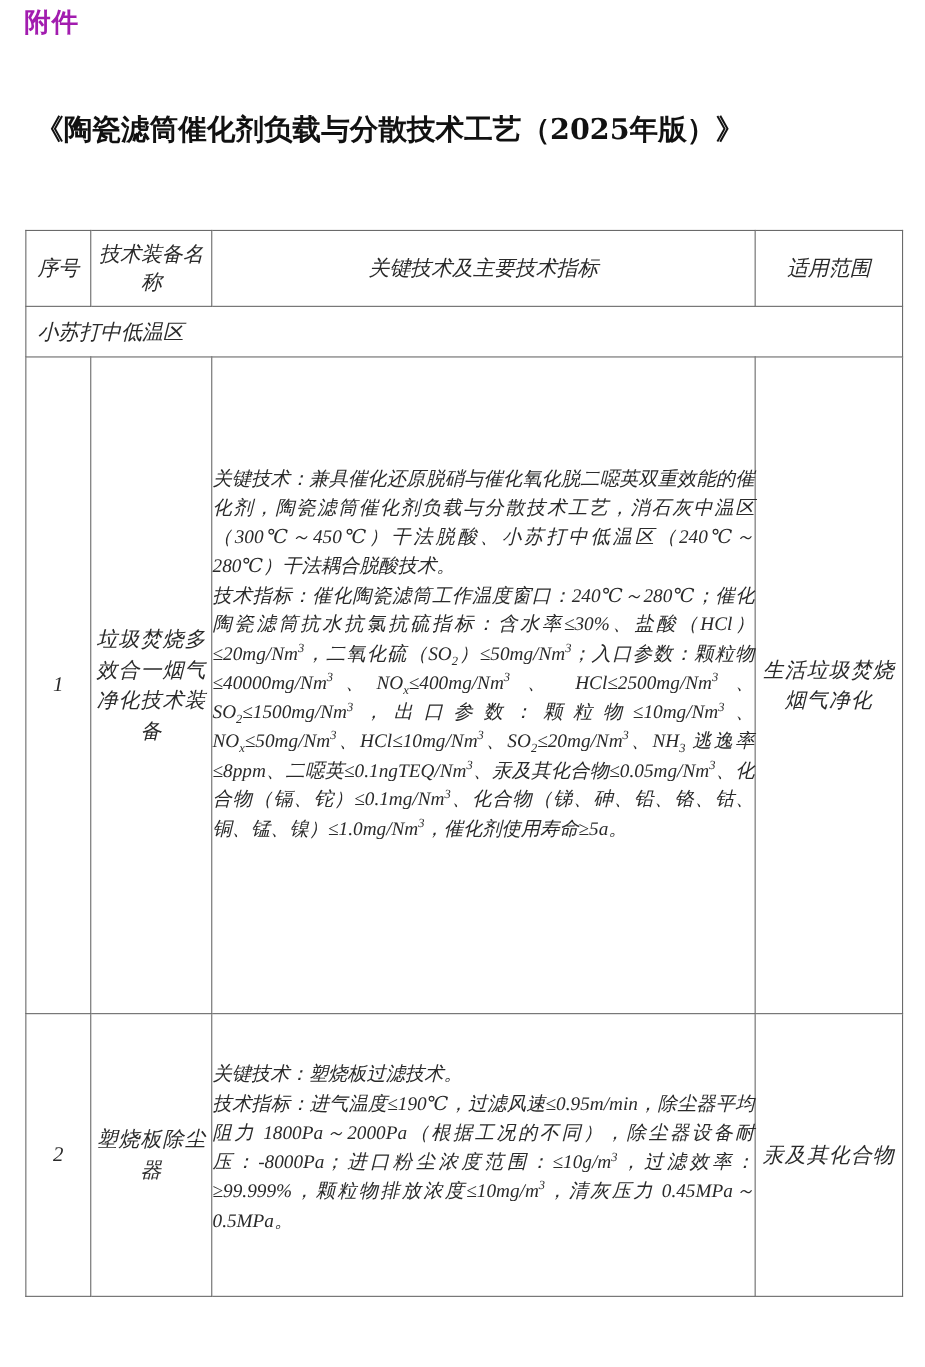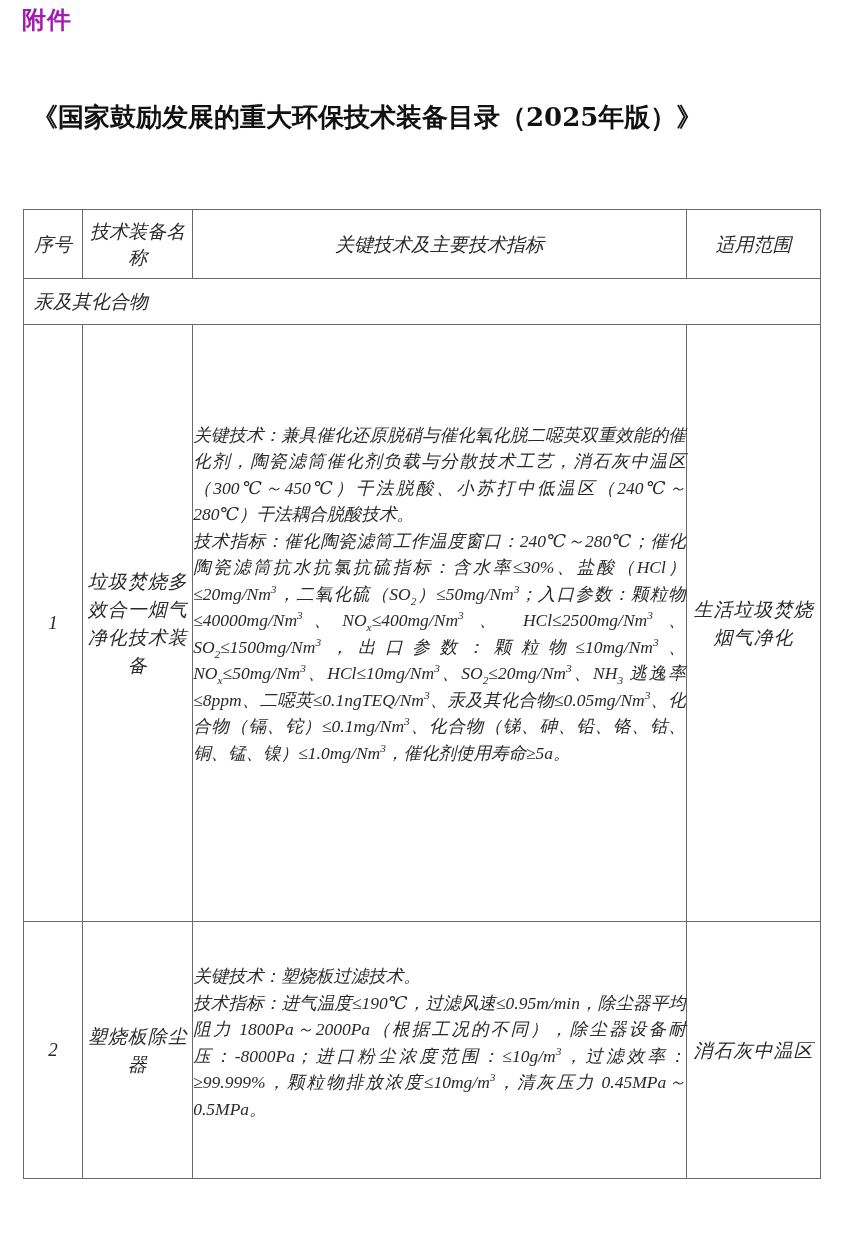--- a/index.html
+++ b/index.html
@@ -117,53 +117,53 @@
     sub, sup {
       font-size: 65%;
       line-height: 0;
     }
   </style>
 </head>
 <body>
 
 <div class="attachment-label">附件</div>
 
-<div class="doc-title">《国家鼓励发展的重大环保技术装备目录（2025年版）》</div>
+<div class="doc-title">《陶瓷滤筒催化剂负载与分散技术工艺（2025年版）》</div>
 
 <table class="catalog-table">
   <colgroup>
     <col class="col-seq">
     <col class="col-name">
     <col class="col-key">
     <col class="col-scope">
   </colgroup>
   <tbody>
       <tr class="hdr-row">
     <th class="hdr-seq">序号</th>
     <th class="hdr-name">技术装备名称</th>
     <th>关键技术及主要技术指标</th>
     <th>适用范围</th>
   </tr>
   <tr class="group-row lvl2">
-    <td colspan="4">汞及其化合物</td>
+    <td colspan="4">小苏打中低温区</td>
   </tr>
 
   <tr class="item-row r1">
     <td class="cell-seq">1</td>
     <td class="cell-name">垃圾焚烧多效合一烟气净化技术装备</td>
     <td class="cell-key">
       <p>关键技术：兼具催化还原脱硝与催化氧化脱二噁英双重效能的催化剂，陶瓷滤筒催化剂负载与分散技术工艺，消石灰中温区（300℃～450℃）干法脱酸、小苏打中低温区（240℃～280℃）干法耦合脱酸技术。</p>
       <p><span>技术指标：</span><span>催化陶瓷滤筒工作温度窗口：</span><span>240℃～280℃</span>；<span>催化陶瓷滤筒抗水抗氯抗硫指标：</span><span>含水率≤30%</span>、<span>盐酸（HCl）≤20mg/Nm</span><sup>3</sup>，<span>二氧化硫（SO</span><sub>2</sub><span>）≤50mg/Nm</span><sup>3</sup>；<span>入口参数：</span><span>颗粒物≤40000mg/Nm</span><sup>3</sup>、NO<sub>x</sub><span>≤400mg/Nm</span><sup>3</sup> 、 <span>HCl≤2500mg/Nm</span><sup>3</sup> 、 SO<sub>2</sub><span>≤1500mg/Nm</span><sup>3</sup>，<span>出口参数：</span><span>颗粒物≤10mg/Nm</span><sup>3</sup>、NO<sub>x</sub><span>≤50mg/Nm</span><sup>3</sup>、<span>HCl≤10mg/Nm</span><sup>3</sup>、SO<sub>2</sub><span>≤20mg/Nm</span><sup>3</sup>、NH<sub>3</sub> <span>逃逸率≤8ppm</span>、<span>二噁英≤0.1ngTEQ/Nm</span><sup>3</sup>、<span>汞及其化合物≤0.05mg/Nm</span><sup>3</sup>、<span>化合物（镉、铊）≤0.1mg/Nm</span><sup>3</sup>、<span>化合物（锑、砷、铅、铬、钴、铜、锰、镍）≤1.0mg/Nm</span><sup>3</sup>，<span>催化剂使用寿命≥5a。</span></p>
     </td>
     <td class="cell-scope">生活垃圾焚烧烟气净化</td>
   </tr>
 
   <tr class="item-row r2">
     <td class="cell-seq">2</td>
     <td class="cell-name">塑烧板除尘器</td>
     <td class="cell-key">
       <p>关键技术：塑烧板过滤技术。</p>
       <p><span>技术指标：</span><span>进气温度≤190℃，</span><span>过滤风速≤0.95m/min，</span><span>除尘器平均阻力 1800Pa～2000Pa（根据工况的不同），</span><span>除尘器设备耐压：-8000Pa；</span><span>进口粉尘浓度范围：≤10g/m</span><sup>3</sup>，<span>过滤效率：≥99.999%，</span><span>颗粒物排放浓度≤10mg/m</span><sup>3</sup>，<span>清灰压力 0.45MPa～0.5MPa。</span></p>
     </td>
-    <td class="cell-scope">消石灰中温区</td>
+    <td class="cell-scope">汞及其化合物</td>
   </tr>
 </tbody>
   </table>
 
 </body></html>

